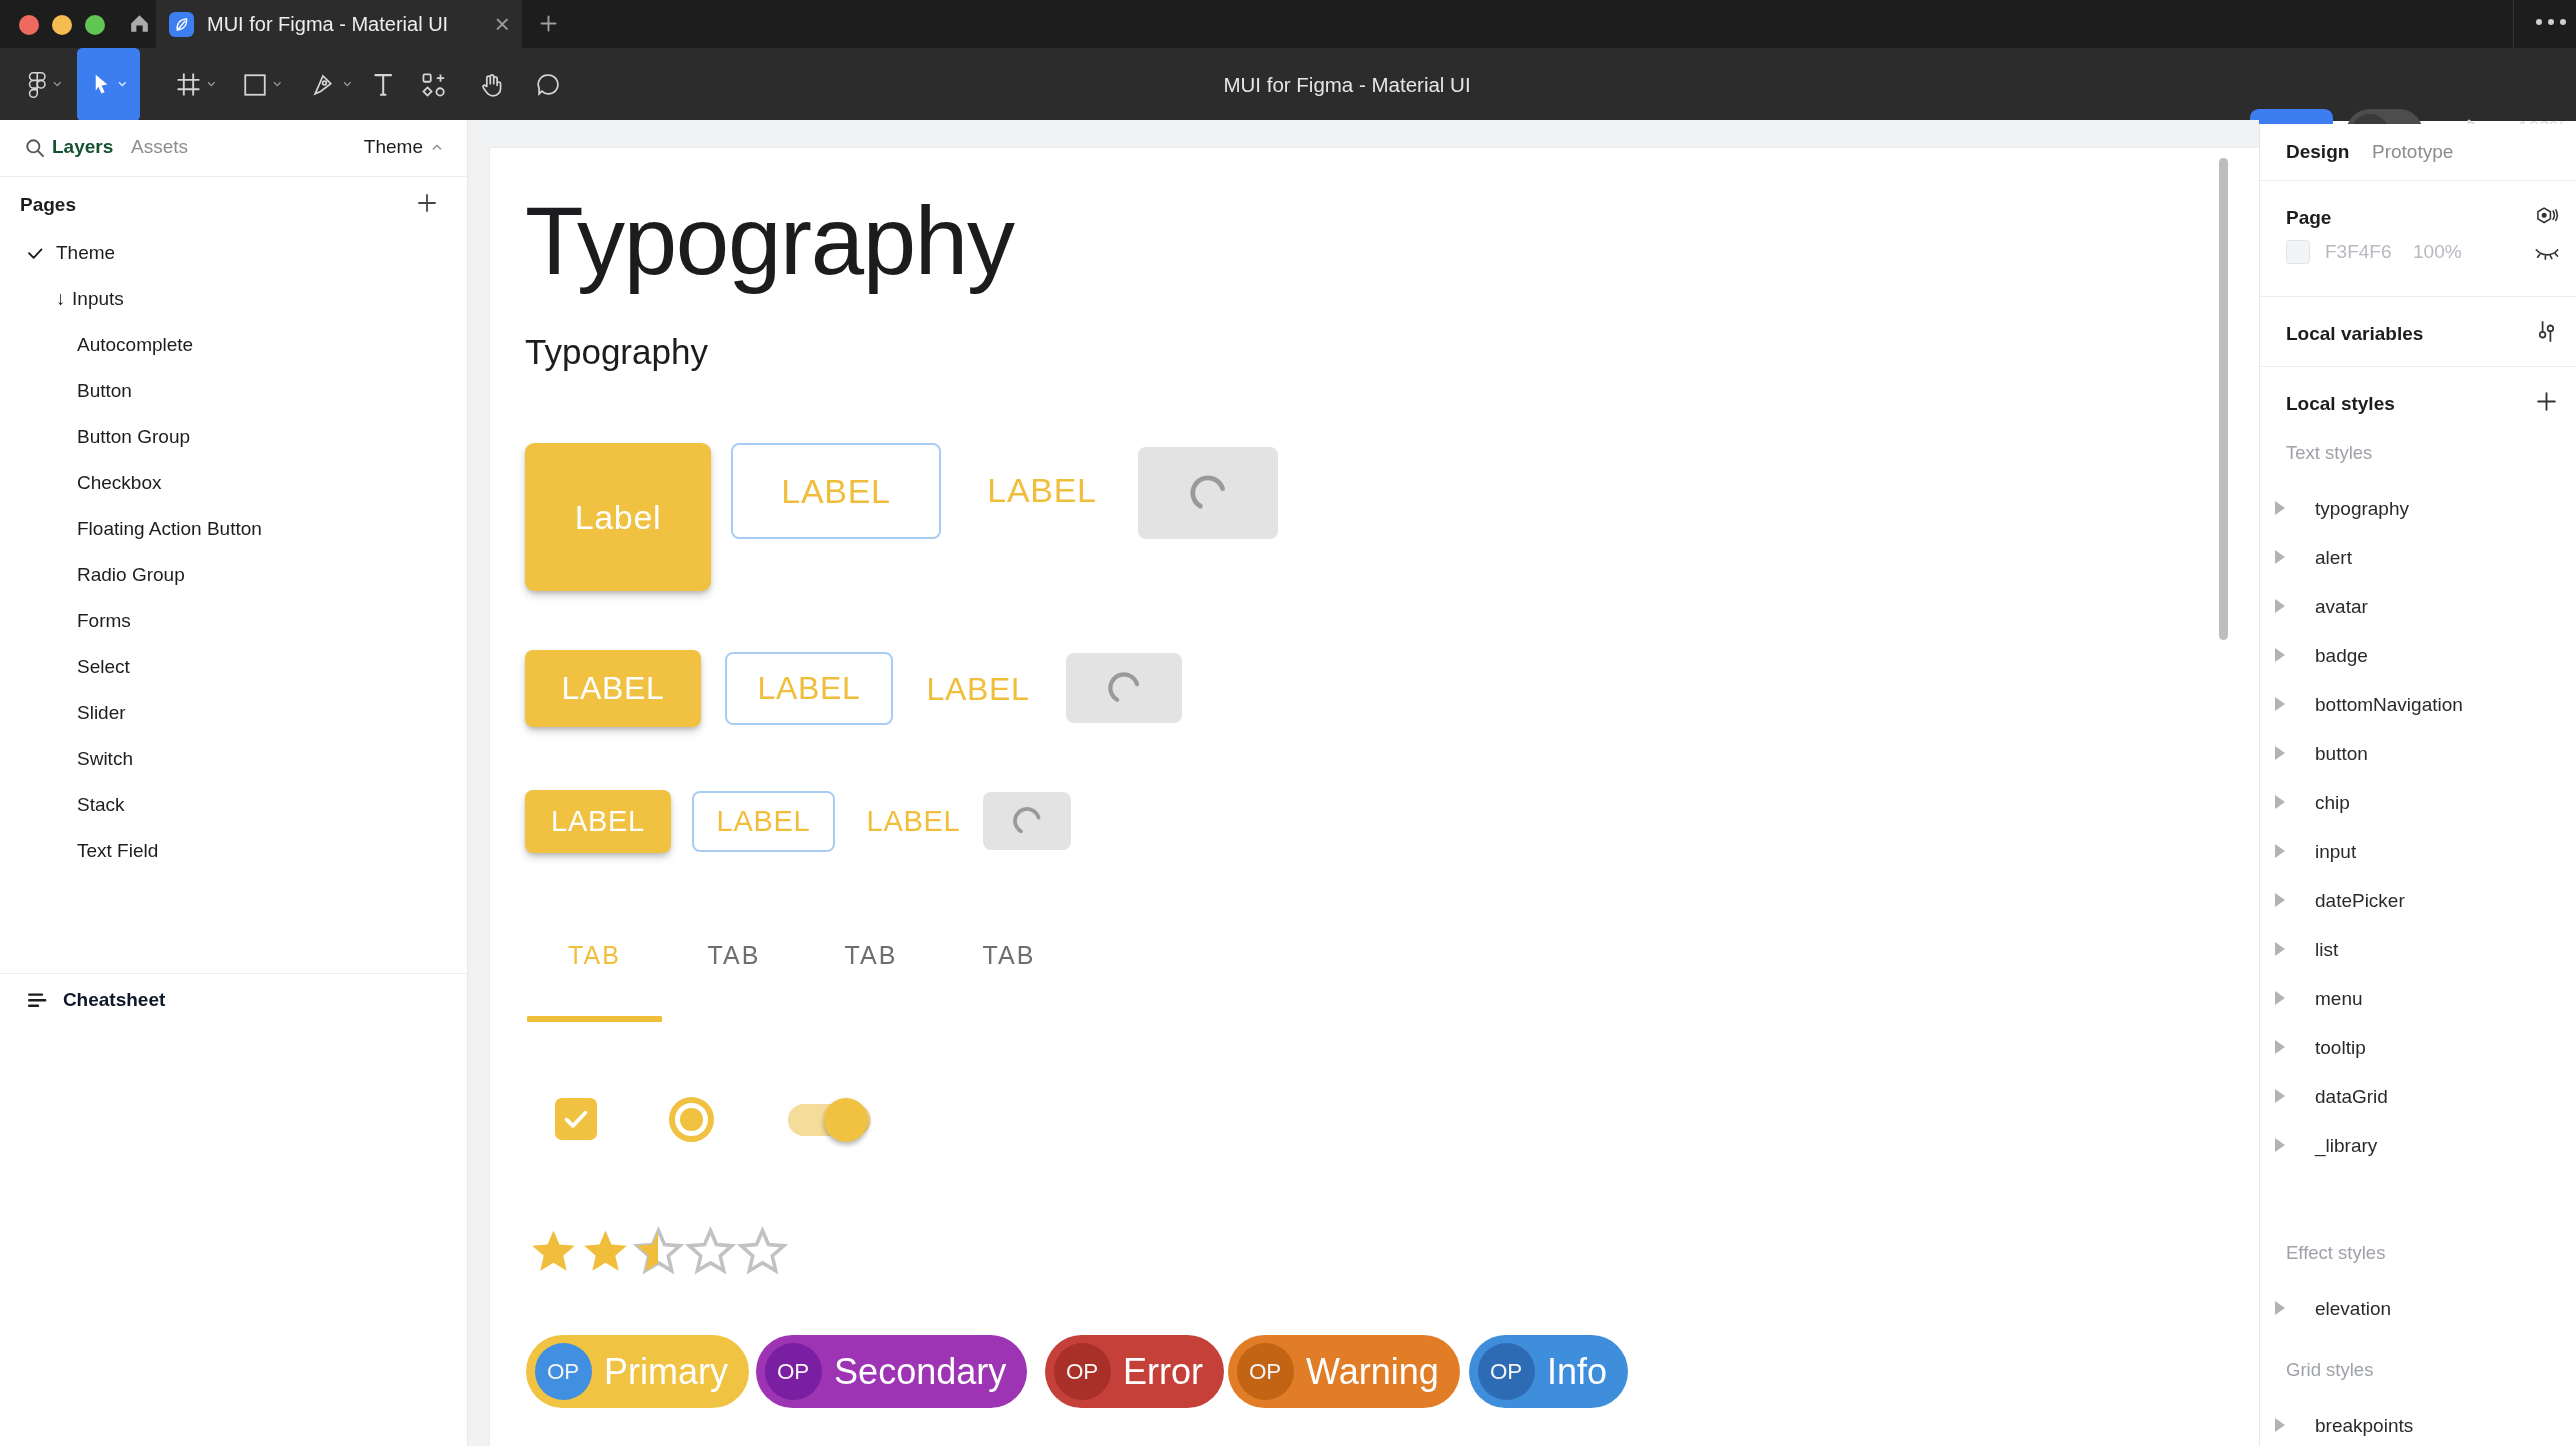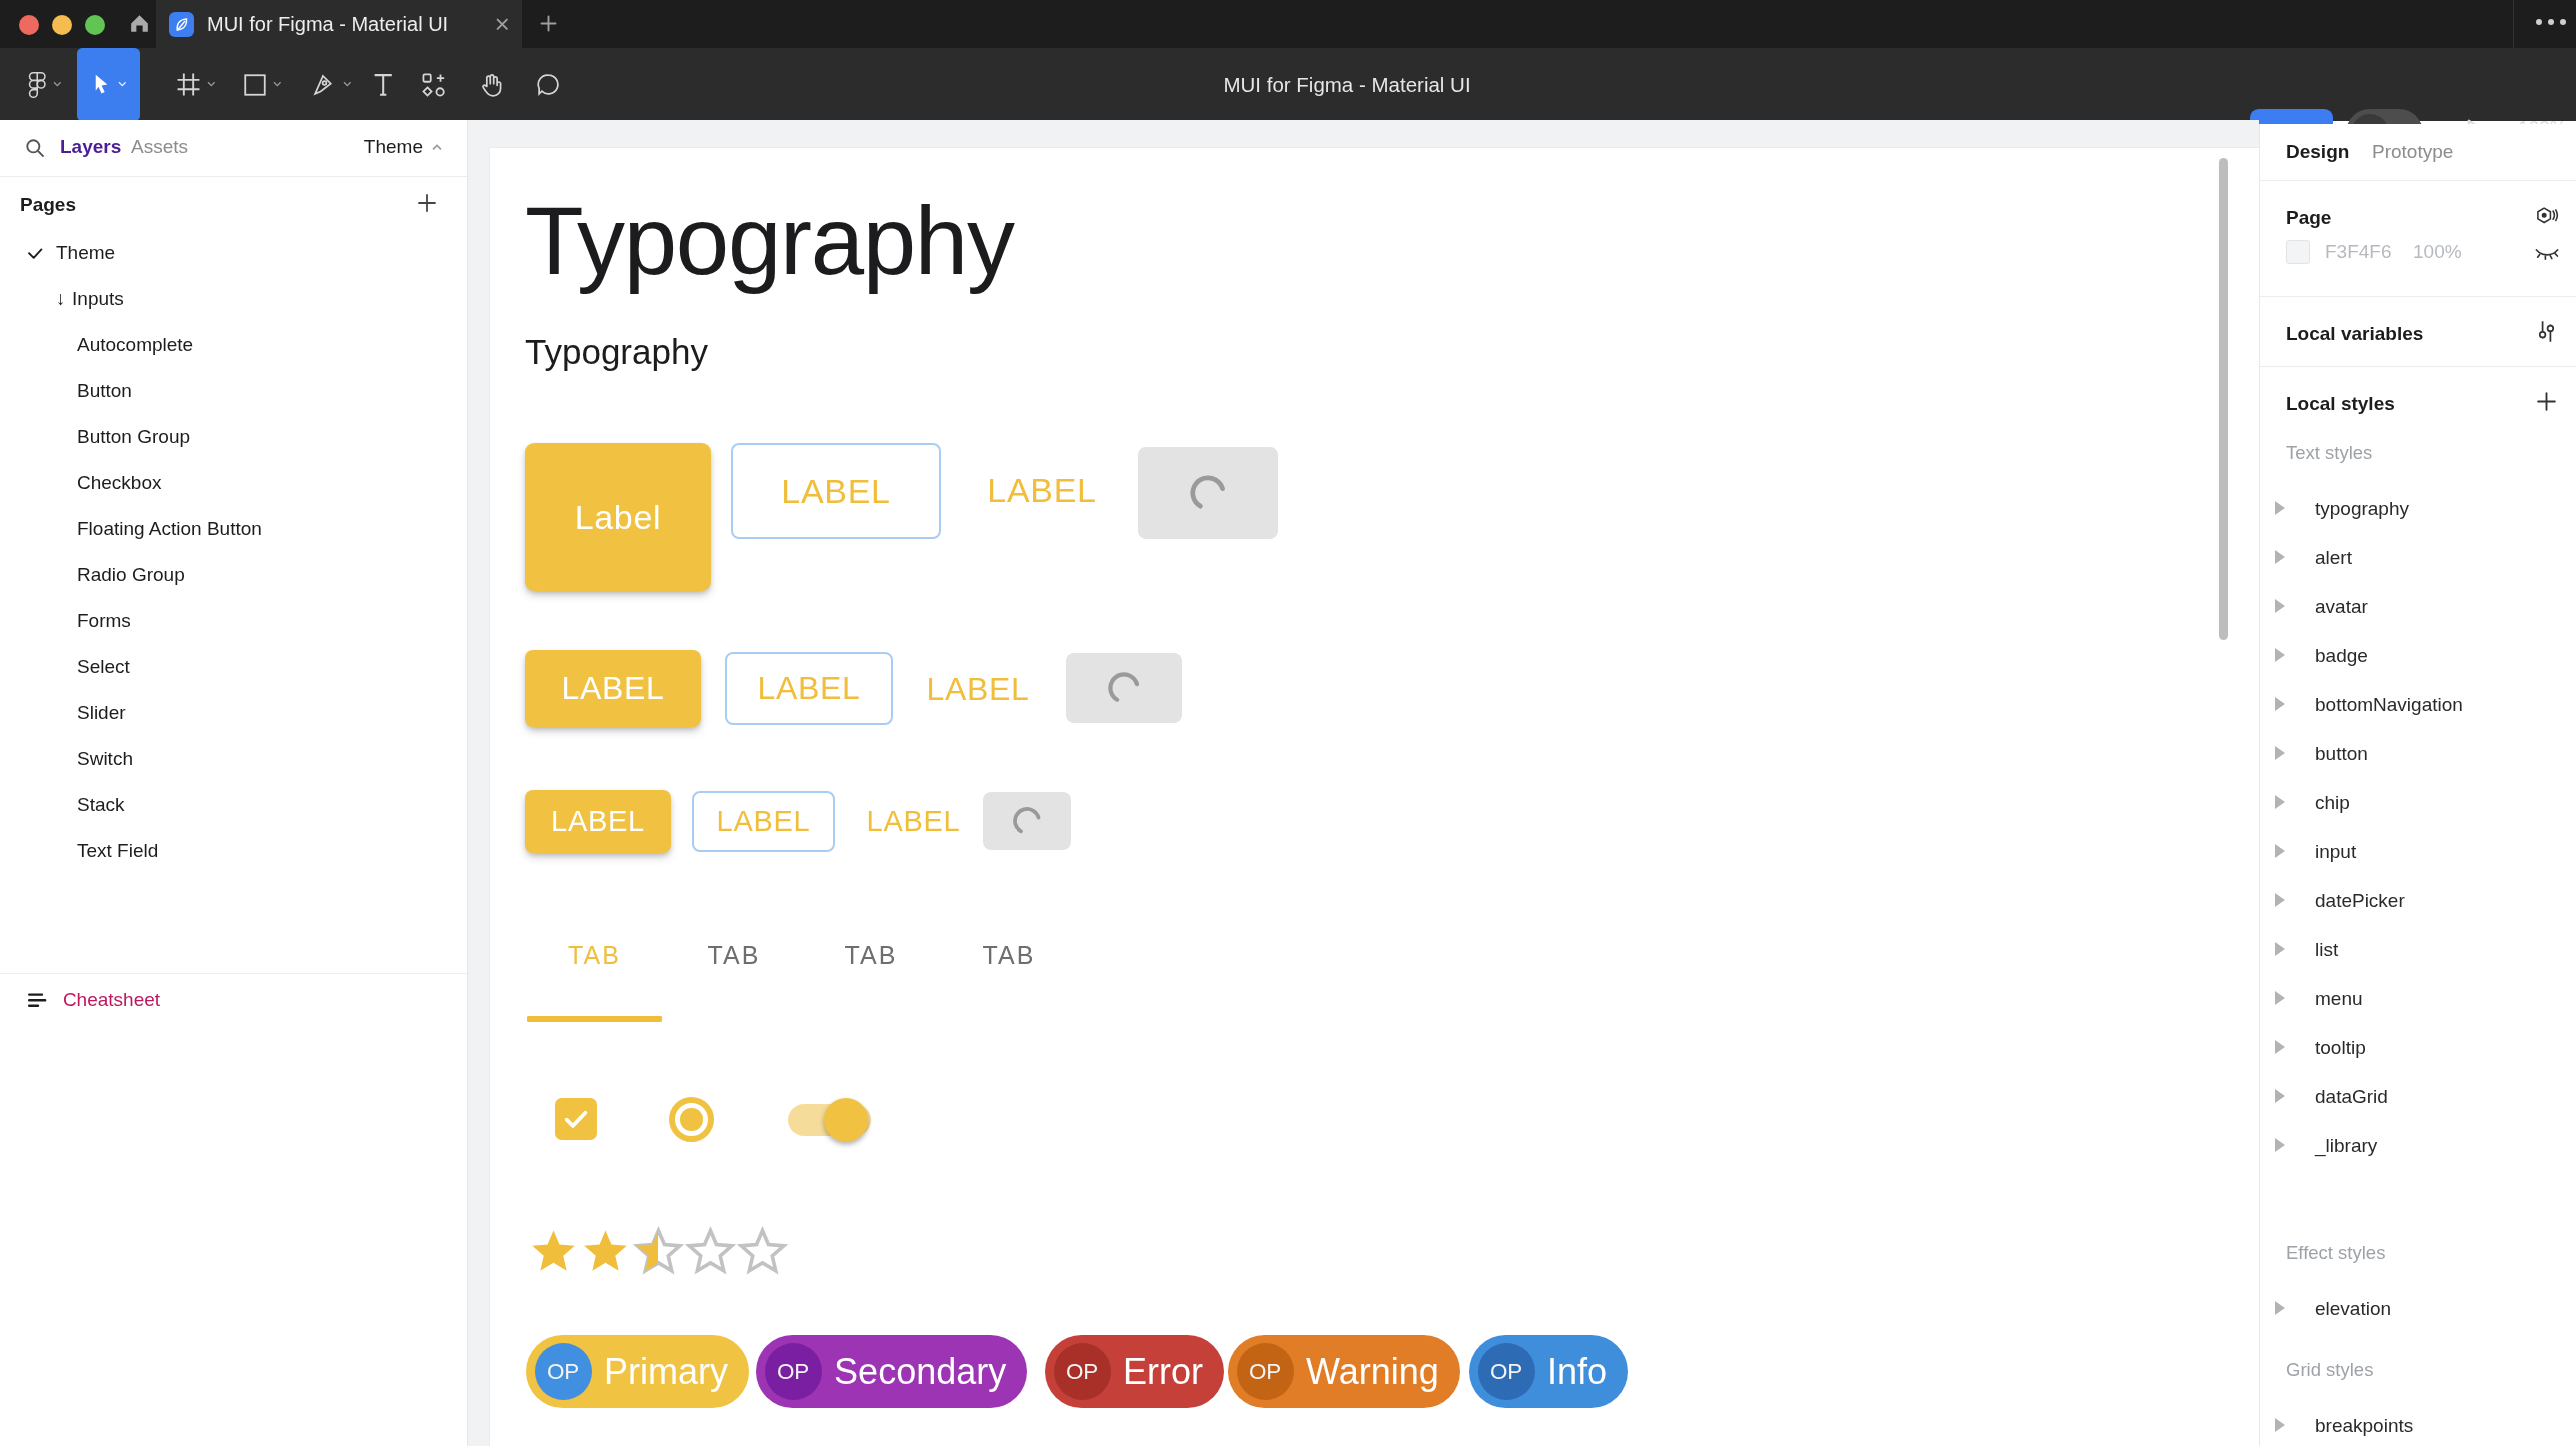--- a/index.html
+++ b/index.html
@@ -37,35 +37,35 @@
                       color:#E8E8E8; font-size:15px; display:flex; align-items:center; justify-content:center; letter-spacing:-0.7px; }
   #present-btn { position:absolute; left:2463px; top:69px; display:flex; align-items:center; gap:8px; }
   #zoom-ctrl { position:absolute; left:2518px; top:69px; display:flex; align-items:center; gap:6.6px;
                color:#DCDCDC; font-size:19px; }
 
   
   #left-sidebar { position:absolute; left:0; top:120px; width:468px; height:1326px; background:#fff; border-right:1.3px solid #E7E7E7; }
   #ls-header { position:absolute; top:0; left:0; right:0; height:57px; border-bottom:1.3px solid #ECECEC; }
   #ls-search { position:absolute; left:24px; top:17px; }
   .ls-tab { position:absolute; top:16px; font-size:19px; }
-  #ls-layers { left:60px; color:#4c1d95; font-weight:700; }
+  #ls-layers { left:52px; color:#14532d; font-weight:700; }
   #ls-assets { left:131px; color:#8C8C8C; }
   #ls-theme { position:absolute; top:16px; right:24px; font-size:19px; color:#1D1D1D; display:flex; gap:8px; align-items:center; }
   #pages-row { position:absolute; top:74px; left:0; right:0; height:30px; }
   #pages-label { position:absolute; left:20px; top:0; font-size:19px; font-weight:700; color:#1D1D1D; }
   #pages-add { position:absolute; right:28px; top:-2.6px; }
   #pages-list { position:absolute; top:110px; left:0; right:0; }
   .page-item { height:46px; display:flex; align-items:center; padding-left:56px; position:relative; font-size:19px; color:#1D1D1D; }
   .page-item .check { position:absolute; left:26px; top:14px; }
   .page-item .arrow { margin-right:6.6px; font-size:19px; }
   .page-item.nested { padding-left:77px; }
   #cheat-divider { position:absolute; top:853px; left:0; right:0; height:1.3px; background:#ECECEC; }
   #cheatsheet-row { position:absolute; top:857px; left:0; right:0; height:46px; display:flex; align-items:center; }
   #cheatsheet-row .toc { margin-left:26px; }
-  #cheatsheet-row .lbl { margin-left:14.5px; font-size:19px; font-weight:400; color:#be185d; }
+  #cheatsheet-row .lbl { margin-left:14.5px; font-size:19px; font-weight:700; color:#0f172a; }
 
   
   #canvas { position:absolute; left:468px; top:120px; width:1791px; height:1326px; background:#F1F2F4; }
   #frame { position:absolute; left:22.4px; top:28px; right:0; bottom:0; background:#fff; box-shadow:0 0 0 0.7px rgba(0,0,0,0.04); }
   #cv-title { position:absolute; left:57px; top:66px; font-size:96px; color:#1C1C1E; letter-spacing:-1.3px; }
   #cv-subtitle { position:absolute; left:57px; top:212px; font-size:35px; color:#1C1C1E; }
   .btn { position:absolute; display:flex; align-items:center; justify-content:center; border-radius:8px;
          font-weight:500; letter-spacing:0.7px; }
   .btn.contained { background:#F1C242; color:#fff; box-shadow:0 5.3px 9.2px -2.6px rgba(0,0,0,0.25), 0 2px 4px rgba(0,0,0,0.10); }
   .btn.outlined  { background:#fff; border:2px solid #A9CDF2; color:#F1BE3C; }

